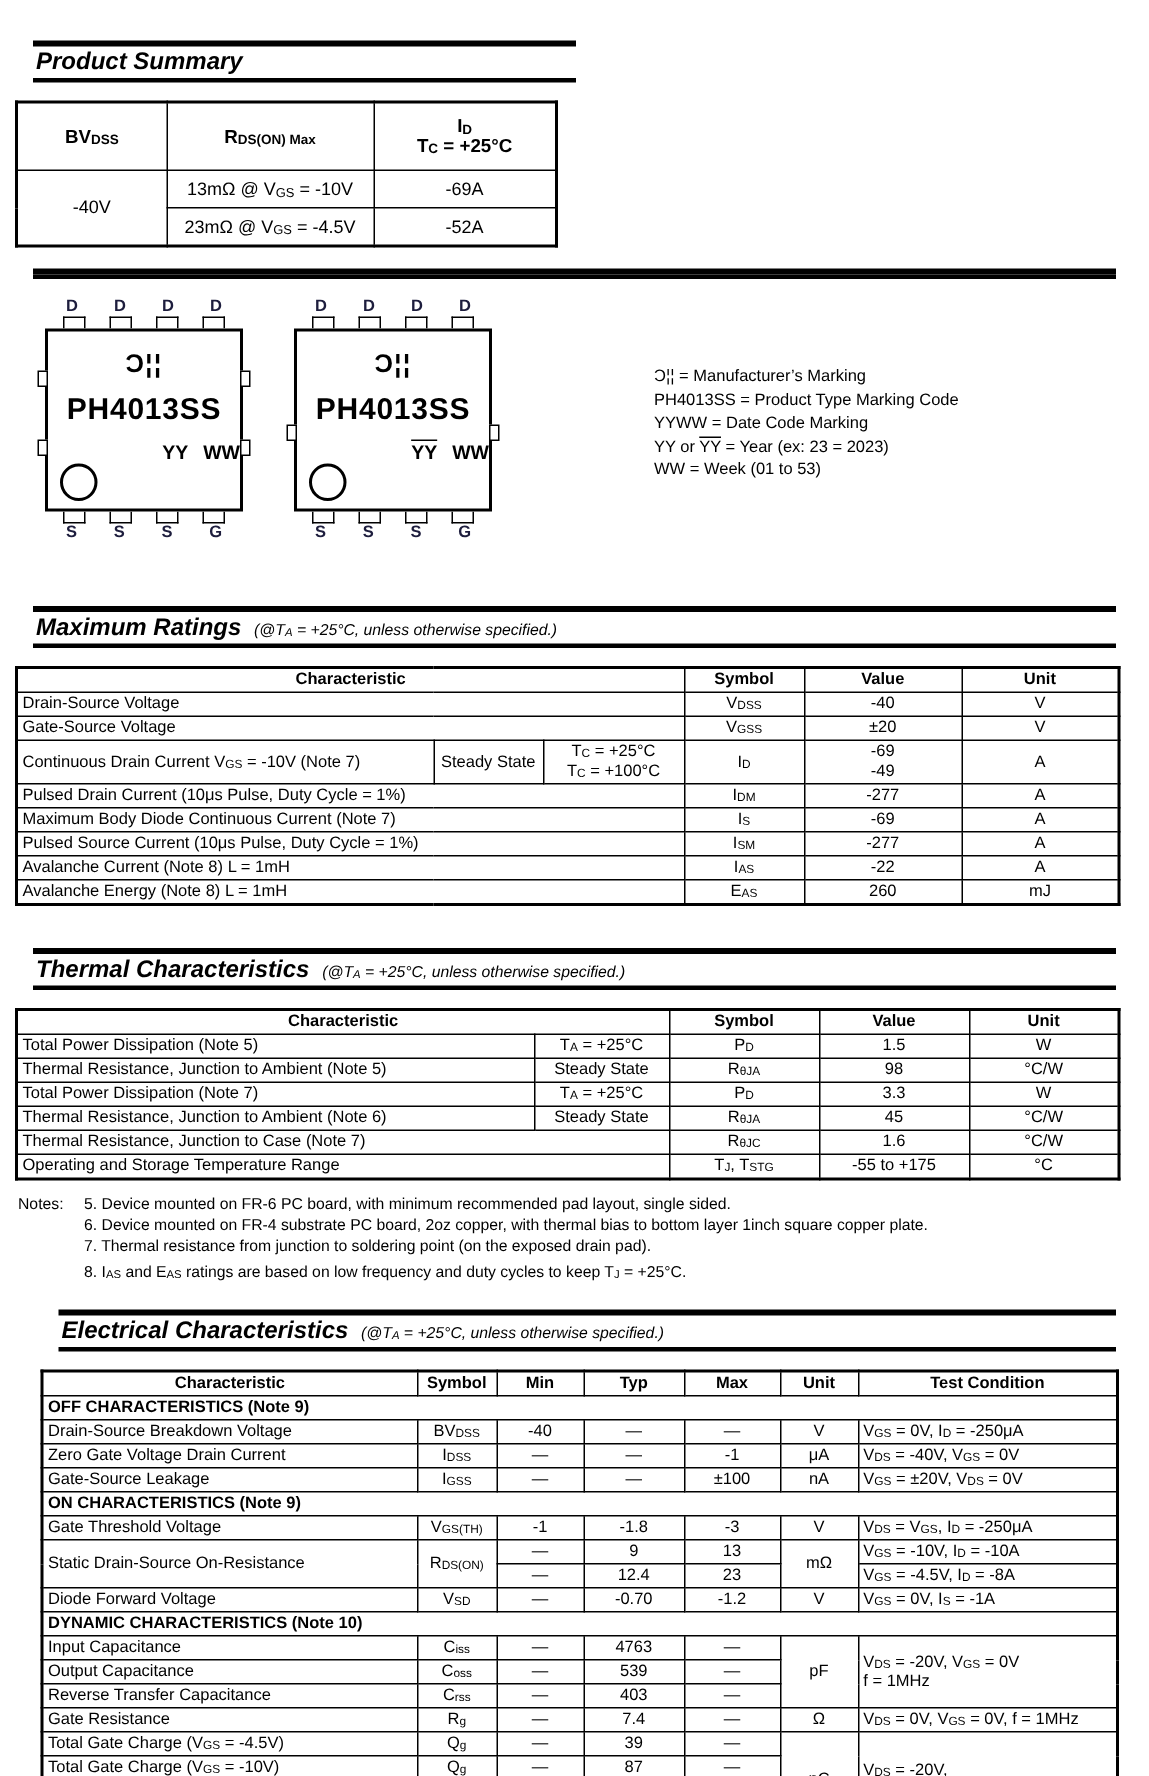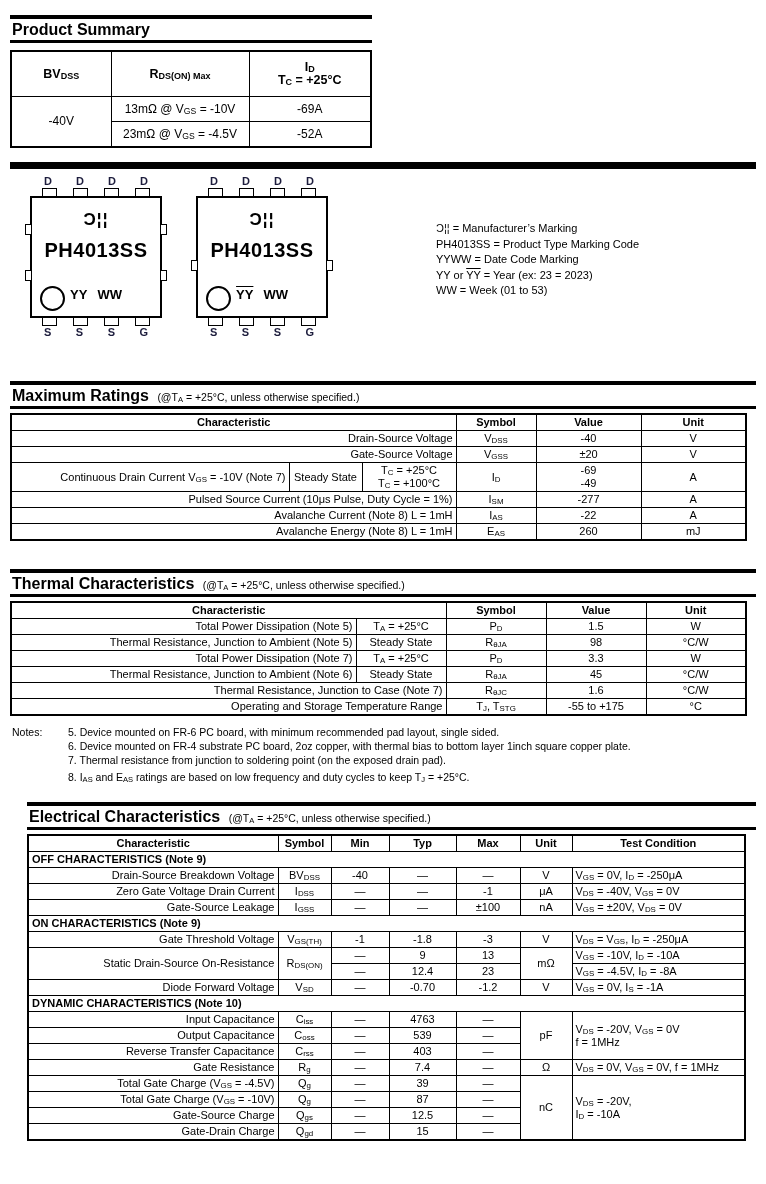--- a/index.html
+++ b/index.html
@@ -1,36 +1,36 @@
 <!DOCTYPE html>
 <html><head>
 <meta charset="utf-8">
 <style>
   html,body{margin:0;padding:0;background:#fff;}
   body{width:766px;height:1184px;overflow:hidden;color:#000;
        font-family:"Liberation Sans",sans-serif;}
   .page{padding:15px 10px 0 10px;}
 
   
-  .sec-head{margin:0;}
+  .sec-head{margin:12px;font-style:italic;}
   .hrule{height:4px;background:#000;}
   .hrule.thin{height:3px;}
   .sec-title{padding:2px 2px 1px 2px;white-space:nowrap;}
   .sec-title .t{font-size:16px;font-weight:bold;}
   .sec-title .st{font-size:10.5px;font-weight:normal;margin-left:4px;}
 
   sub{font-size:0.72em;vertical-align:-0.12em;line-height:0;font-weight:inherit;}
 
   
   table.dtable{border-collapse:collapse;border:2px solid #000;table-layout:fixed;
                font-size:11px;margin-top:4px;}
   table.dtable td,table.dtable th{border:1px solid #000;padding:1px 3px;
                text-align:center;overflow:hidden;white-space:nowrap;line-height:13px;}
   table.dtable th{font-weight:bold;}
-  table.dtable td.char{text-align:right;}
+  table.dtable td.char{text-align:left;}
   table.dtable td.cond{text-align:left;margin-left:37px;}
   tr.secrow td{text-align:left;font-weight:bold;}
 
   
   table.ps{width:360px;margin-top:7px;font-size:12px;}
   table.ps th{height:42px;font-size:12.5px;}
   table.ps td{height:22px;font-size:12px;}
 
   table.mr,table.th-t{width:735px;}
   table.ec{width:717px;}
@@ -39,32 +39,32 @@
   .mark-row{display:flex;margin:6px 0 0 20px;}
   .chip{width:132px;margin-right:34px;}
   .pinlab{display:flex;justify-content:space-between;padding:0 14px;
           font-size:11px;font-weight:bold;color:#1d1d3d;height:13px;line-height:13px;}
   .pins{display:flex;justify-content:space-between;padding:0 12px;height:8px;}
   .pin{width:15px;height:8px;border:1px solid #000;border-bottom:none;box-sizing:border-box;background:#fff;}
   .pins.bot .pin{border:1px solid #000;border-top:none;}
   .chip-body{position:relative;height:118px;border:2px solid #000;text-align:center;background:#fff;}
   .logo{margin-top:12px;font-size:17px;font-weight:bold;letter-spacing:1px;}
   .part{margin-top:9px;font-size:20px;font-weight:bold;letter-spacing:.5px;}
-  .date{margin-top:25px;font-size:13px;font-weight:bold;}
+  .date{margin-top:9px;font-size:13px;font-weight:bold;text-align:right;}
   .date .ww{margin-left:10px;}
   .ov{text-decoration:overline;}
   .pin1{position:absolute;left:8px;bottom:5px;width:21px;height:21px;
         border:2px solid #000;border-radius:50%;}
   .tab{position:absolute;width:5px;height:9px;border:1px solid #000;background:#fff;}
   .tab.l{left:-7px;} .tab.r{right:-7px;}
   .tab.p1{top:26px;} .tab.p2{top:72px;} .tab.mid{top:62px;}
   .legend{margin:46px 0 0 74px;font-size:11px;line-height:15.5px;}
 
   
-  .notes{display:flex;font-size:10.5px;margin:9px 0 0 2px;line-height:14px;gap:12px;}
+  .notes{display:flex;font-size:10.5px;margin:9px 0 0 2px;line-height:14px;}
   .notes-label{width:44px;}
   .notes-items div{margin-bottom:0px;}
   .notes-items div:last-child{margin-top:3px;}
 
   
   #sec-marking{margin-top:14px;}
   #sec-max{margin-top:42px;}
   #sec-thermal{margin-top:28px;}
   #sec-elec{margin-top:18px;margin-left:17px;}
   .ps-head{width:362px;}
@@ -246,20 +246,32 @@
         <td style="white-space:normal;">Steady State</td>
         <td>
           <div>T<sub>C</sub> = +25°C</div>
           <div>T<sub>C</sub> = +100°C</div>
         </td>
         <td>I<sub>D</sub></td>
         <td>
           <div>-69</div>
           <div>-49</div>
         </td>
+        <td>A</td>
+      </tr>
+      <tr>
+        <td colspan="3" class="char">Pulsed Drain Current (10μs Pulse, Duty Cycle = 1%)</td>
+        <td>I<sub>DM</sub></td>
+        <td>-277</td>
+        <td>A</td>
+      </tr>
+      <tr>
+        <td colspan="3" class="char">Maximum Body Diode Continuous Current (Note 7)</td>
+        <td>I<sub>S</sub></td>
+        <td>-69</td>
         <td>A</td>
       </tr>
       <tr>
         <td colspan="3" class="char">Pulsed Source Current (10μs Pulse, Duty Cycle = 1%)</td>
         <td>I<sub>SM</sub></td>
         <td>-277</td>
         <td>A</td>
       </tr>
       <tr>
         <td colspan="3" class="char">Avalanche Current (Note 8) L = 1mH</td>

